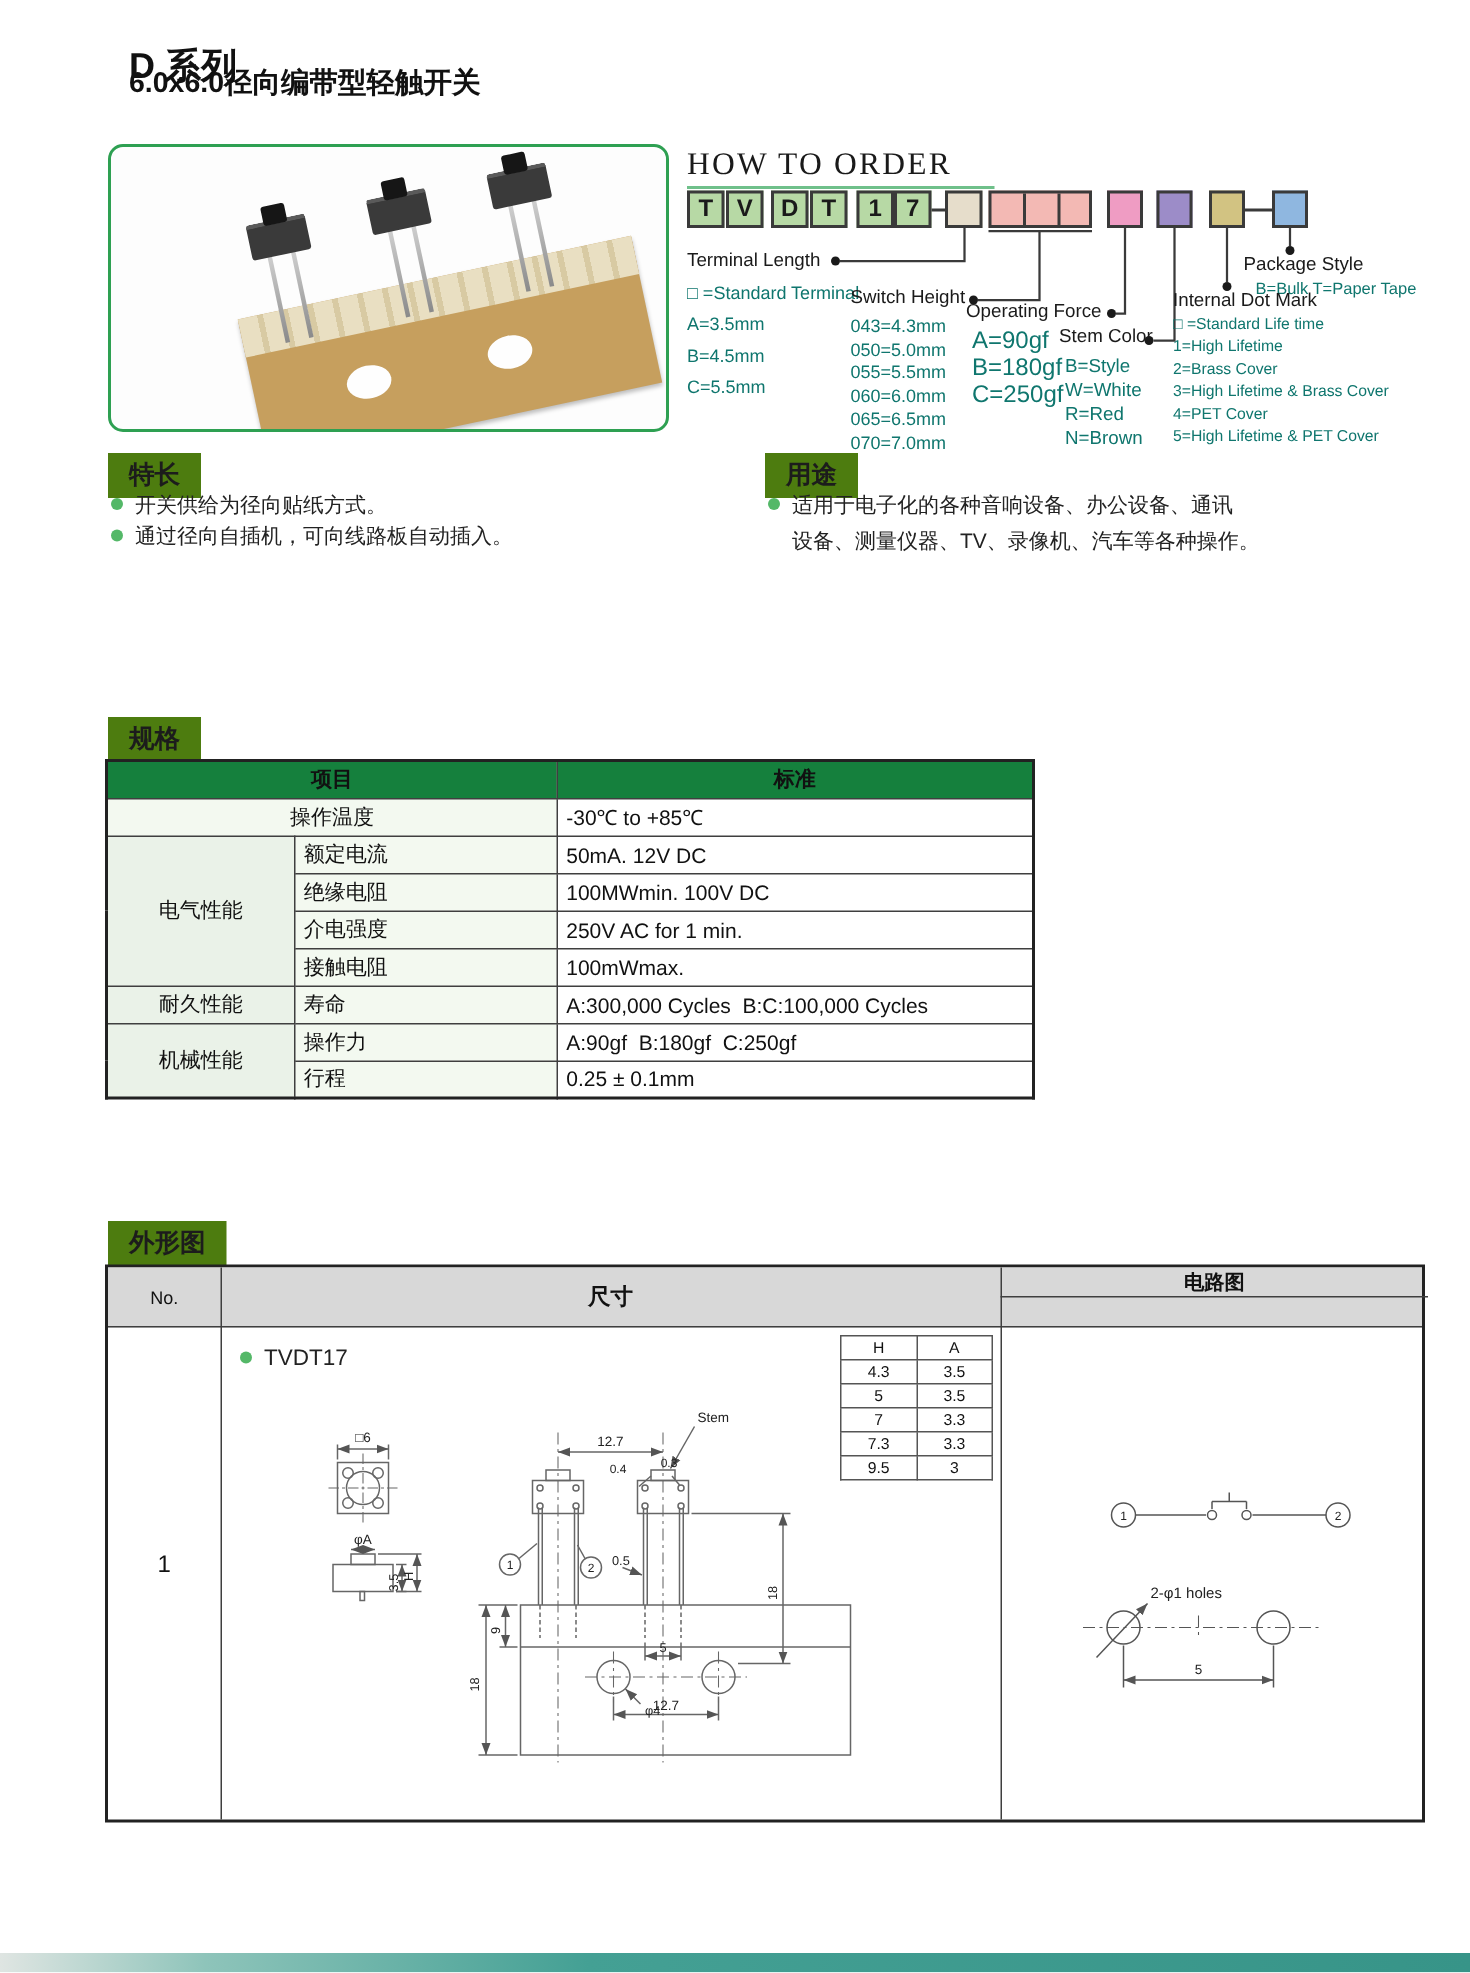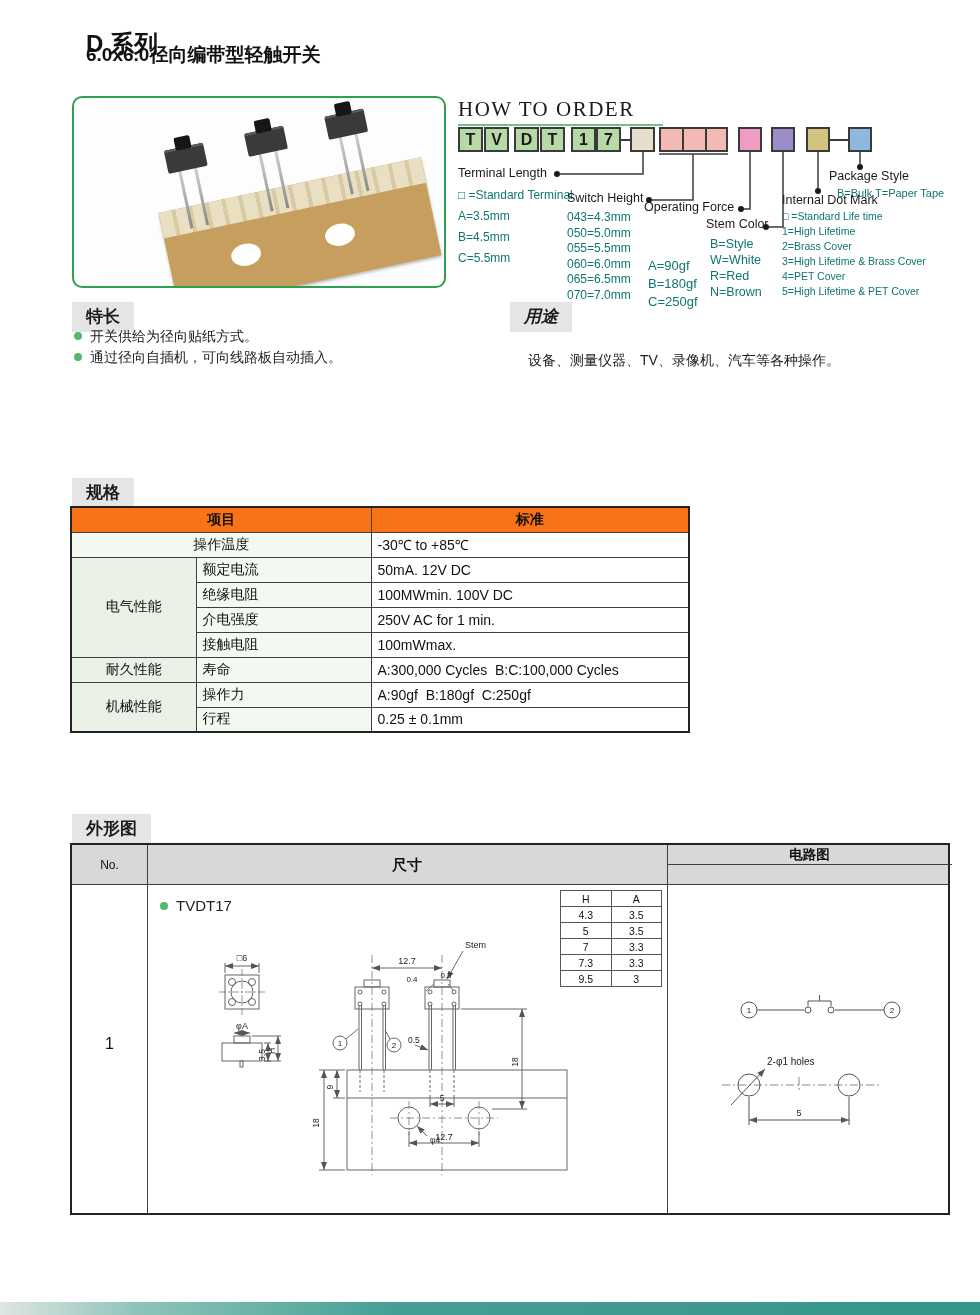--- a/index.html
+++ b/index.html
@@ -38,29 +38,29 @@
   .opt-label { position:absolute; font-size:12.5px; font-weight:normal; color:#1a1a1a; white-space:nowrap; }
   .opt-list { position:absolute; font-size:12px; color:#0f766e; white-space:nowrap; }
   .opt-list div { line-height:15.5px; }
   .opt-tl div { line-height:21px; }
   .opt-of div { line-height:18px; }
   .opt-sc div { line-height:16px; }
   .opt-idm { font-size:10.5px; } .opt-idm div { line-height:15px; }
   .opt-ps { font-size:11px; }
 
   
-  .sec-label { display:inline-block; background:#e5e5e5; padding:3px 14px 4px; font-size:17px; font-weight:bold; color:#1c1c1c; }
+  .sec-label { display:inline-block; background:#4d7c0f; padding:3px 14px 4px; font-size:17px; font-weight:bold; color:#1c1c1c; }
   .feat-item { position:absolute; font-size:14px; color:#222; white-space:nowrap; }
   .dot { display:inline-block; width:8px; height:8px; border-radius:50%; background:#54b868; margin-right:8px; vertical-align:1px; }
 
   
   table.spec { position:absolute; left:70px; top:506px; width:618px; border-collapse:collapse; table-layout:fixed; }
   table.spec td { border:1px solid #3f3f3f; font-size:14px; height:25px; padding:2px 6px; }
   table.spec { border:2px solid #222; }
-  td.sh { background:#f97316; font-weight:bold; text-align:center; font-size:15px; }
+  td.sh { background:#15803d; font-weight:bold; text-align:center; font-size:15px; }
   td.scat { background:#eaf2e8; text-align:center; }
   td.sitem { background:#f3f9f0; padding-left:14px; }
   td.sval { background:#fff; padding-left:18px; white-space:pre-wrap; }
 
   
   .ot { left:70px; top:843px; width:880px; height:372px; border:2px solid #222; }
   .ot-header { position:absolute; left:0; top:0; width:100%; height:40px; background:#d8d8d8; border-bottom:1px solid #3f3f3f; }
   .ot-vline { position:absolute; top:0; width:1px; height:100%; background:#3f3f3f; }
   .ot-h-no { position:absolute; left:0; top:0; width:75px; height:40px; line-height:40px; text-align:center; font-weight:normal; font-size:12px; }
   .ot-h-size { position:absolute; left:75px; top:0; width:520px; height:40px; line-height:40px; text-align:center; font-weight:bold; font-size:15px; }
@@ -166,21 +166,21 @@
   <div class="opt-list" style="left:567px;top:210px;">
     <div>043=4.3mm</div>
     <div>050=5.0mm</div>
     <div>055=5.5mm</div>
     <div>060=6.0mm</div>
     <div>065=6.5mm</div>
     <div>070=7.0mm</div>
   </div>
 
   <div class="opt-label" style="left:644px;top:200px;">Operating Force</div>
-  <div class="opt-list opt-of" style="left:648px;top:219px;font-size:13px;margin-top:38px;">
+  <div class="opt-list opt-of" style="left:648px;top:219px;font-size:16px;">
     <div>A=90gf</div>
     <div>B=180gf</div>
     <div>C=250gf</div>
   </div>
 
   <div class="opt-label" style="left:706px;top:217px;">Stem Color</div>
   <div class="opt-list opt-sc" style="left:710px;top:236px;font-size:12.5px;">
     <div>B=Style</div>
     <div>W=White</div>
     <div>R=Red</div>
@@ -203,21 +203,24 @@
   </div>
 
   <div class="abs sec-label" style="left:72px;top:302px;">特长</div>
   <div class="feat-item" style="left:74px;top:328px;">
     <span class="dot"></span><span>开关供给为径向贴纸方式。</span>
   </div>
   <div class="feat-item" style="left:74px;top:349px;">
     <span class="dot"></span><span>通过径向自插机，可向线路板自动插入。</span>
   </div>
 
-  <div class="abs sec-label" style="left:510px;top:302px;font-style:italic;">用途</div>
+  <div class="abs sec-label" style="left:510px;top:302px;">用途</div>
+  <div class="feat-item" style="left:512px;top:328px;">
+    <span class="dot"></span><span>适用于电子化的各种音响设备、办公设备、通讯</span>
+  </div>
   <div class="feat-item" style="left:528px;top:352px;">
     <span>设备、测量仪器、TV、录像机、汽车等各种操作。</span>
   </div>
 
   <div class="abs sec-label" style="left:72px;top:478px;">规格</div>
   <table class="spec">
     <colgroup>
         <col style="width:125px">
         <col style="width:175px">
         <col style="width:318px">

